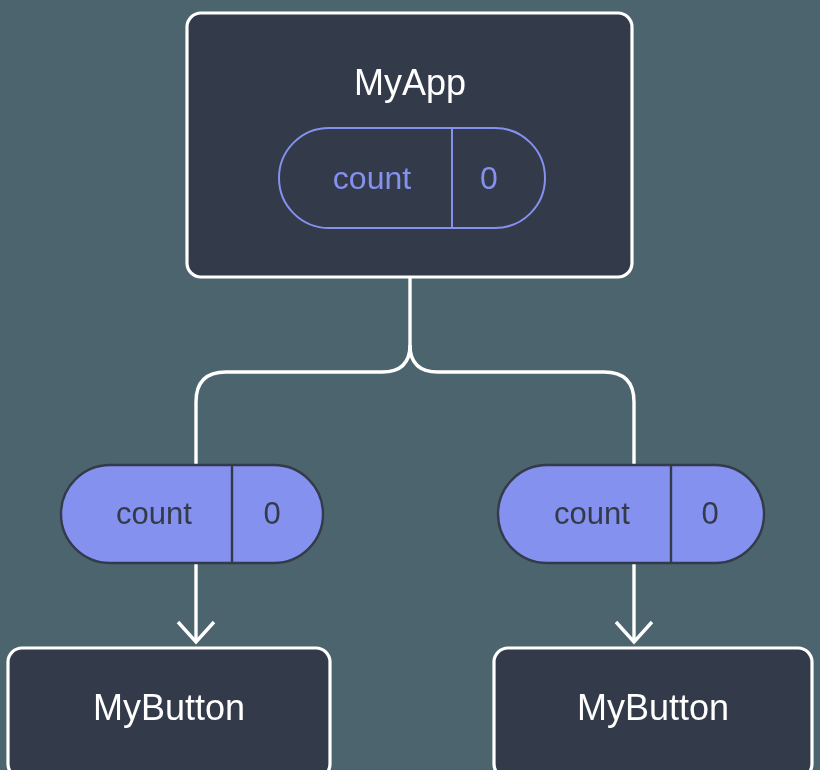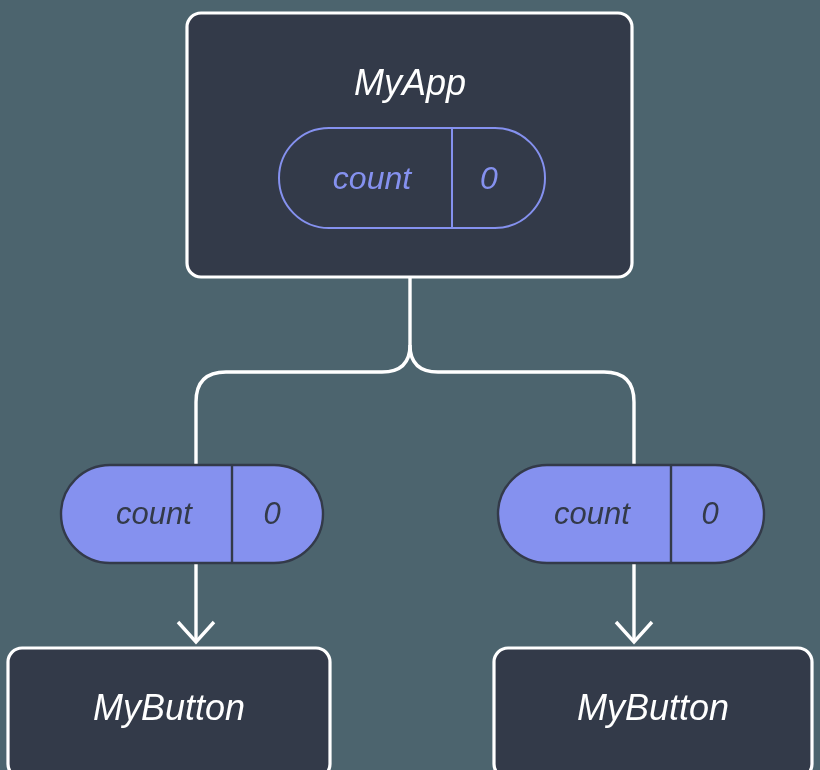--- a/index.html
+++ b/index.html
@@ -11,21 +11,20 @@
     width: 820px;
     height: 770px;
     overflow: hidden;
     font-family: "Liberation Sans", sans-serif;
   }
   #diagram-root {
     position: relative;
     width: 820px;
     height: 770px;
     background: #4c646e;
-    font-style: italic;
   }
   svg#diagram-svg {
     display: block;
     width: 820px;
     height: 770px;
   }
   .node-box-fill { fill: #333a49; }
   .node-box-stroke { stroke: #ffffff; stroke-width: 3.2; fill: none; }
   .pill-outline { fill: none; stroke: #8591ef; stroke-width: 2; }
   .pill-filled { fill: #8591ef; stroke: #333a49; stroke-width: 2.4; }

